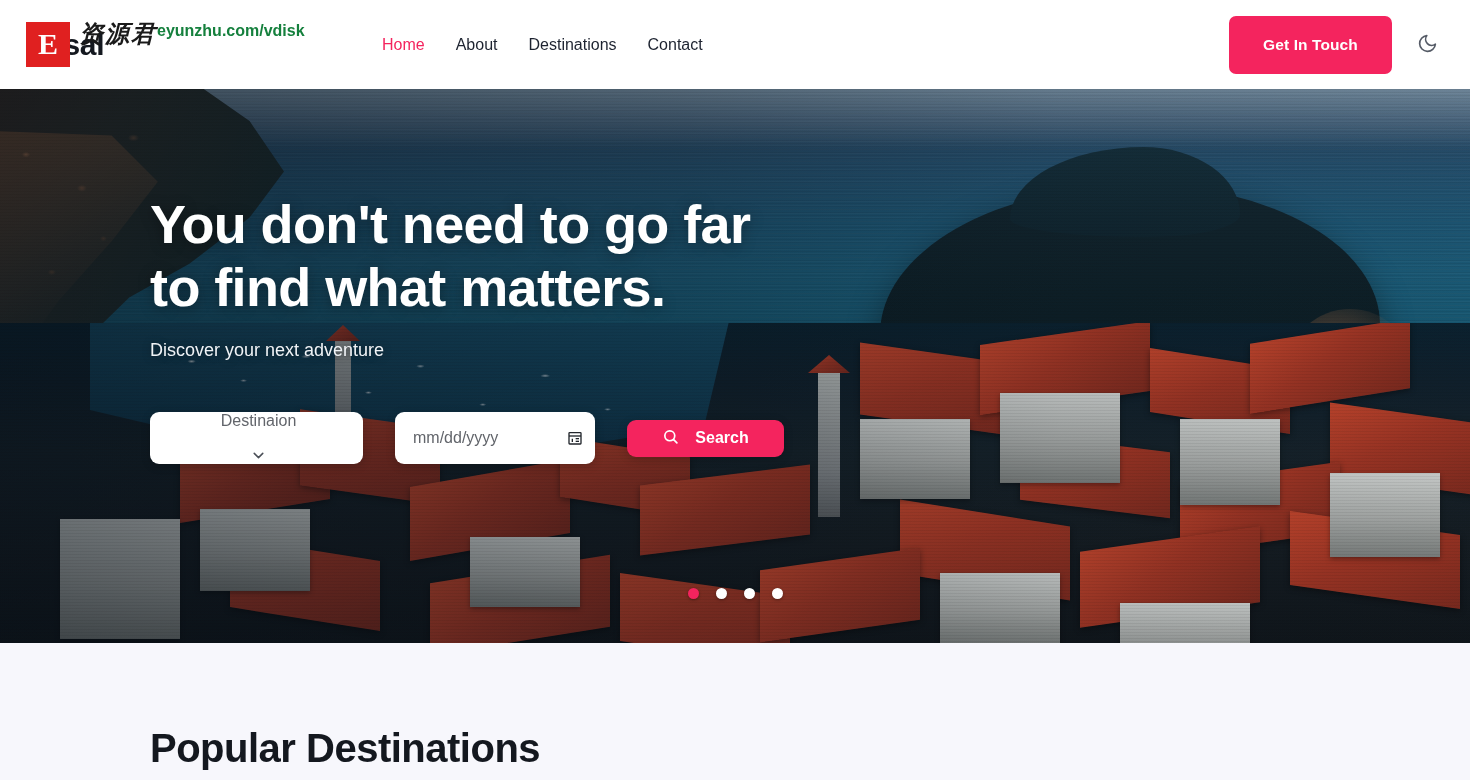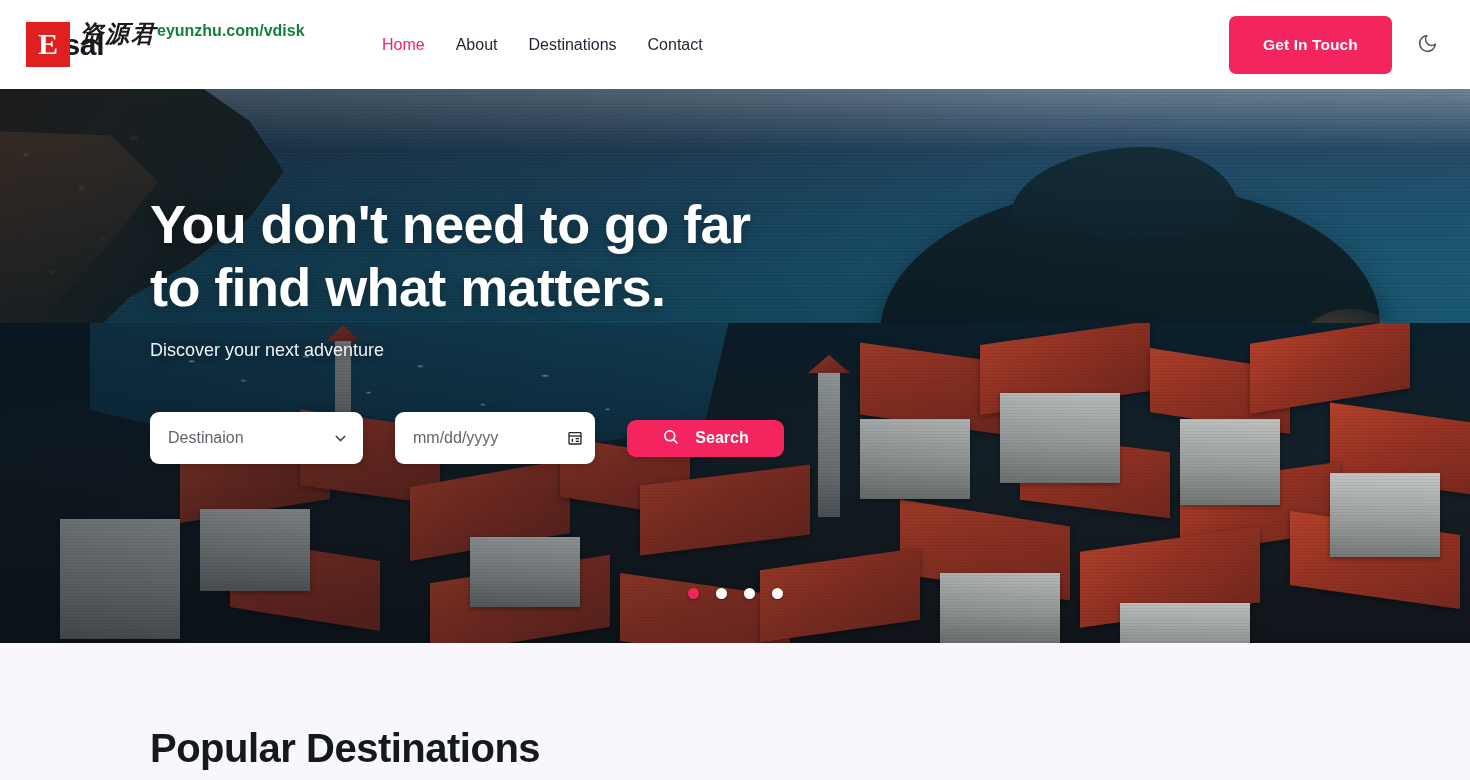--- a/index.html
+++ b/index.html
@@ -357,21 +357,21 @@
 
   .field {
     position: relative;
     height: 52px;
     background: #ffffff;
     border-radius: 9px;
     display: flex;
     align-items: center;
     box-shadow: 0 2px 10px rgba(0,0,0,.18);
   }
-  .field-select { width: 213px; padding: 0 14px 0 18px; cursor: pointer; }
+  .field-select { width: 213px; padding: 0 14px 0 18px; cursor: pointer; flex-direction: column; }
   .field-date   { width: 200px; padding: 0 12px 0 18px; cursor: text; }
 
   .field-text {
     font-size: 16px;
     color: #62656b;
     flex: 1;
     white-space: nowrap;
   }
   .chevron { color: #4a4f57; display: flex; align-items: center; }
   .cal-icon { color: #22262c; display: flex; align-items: center; }

